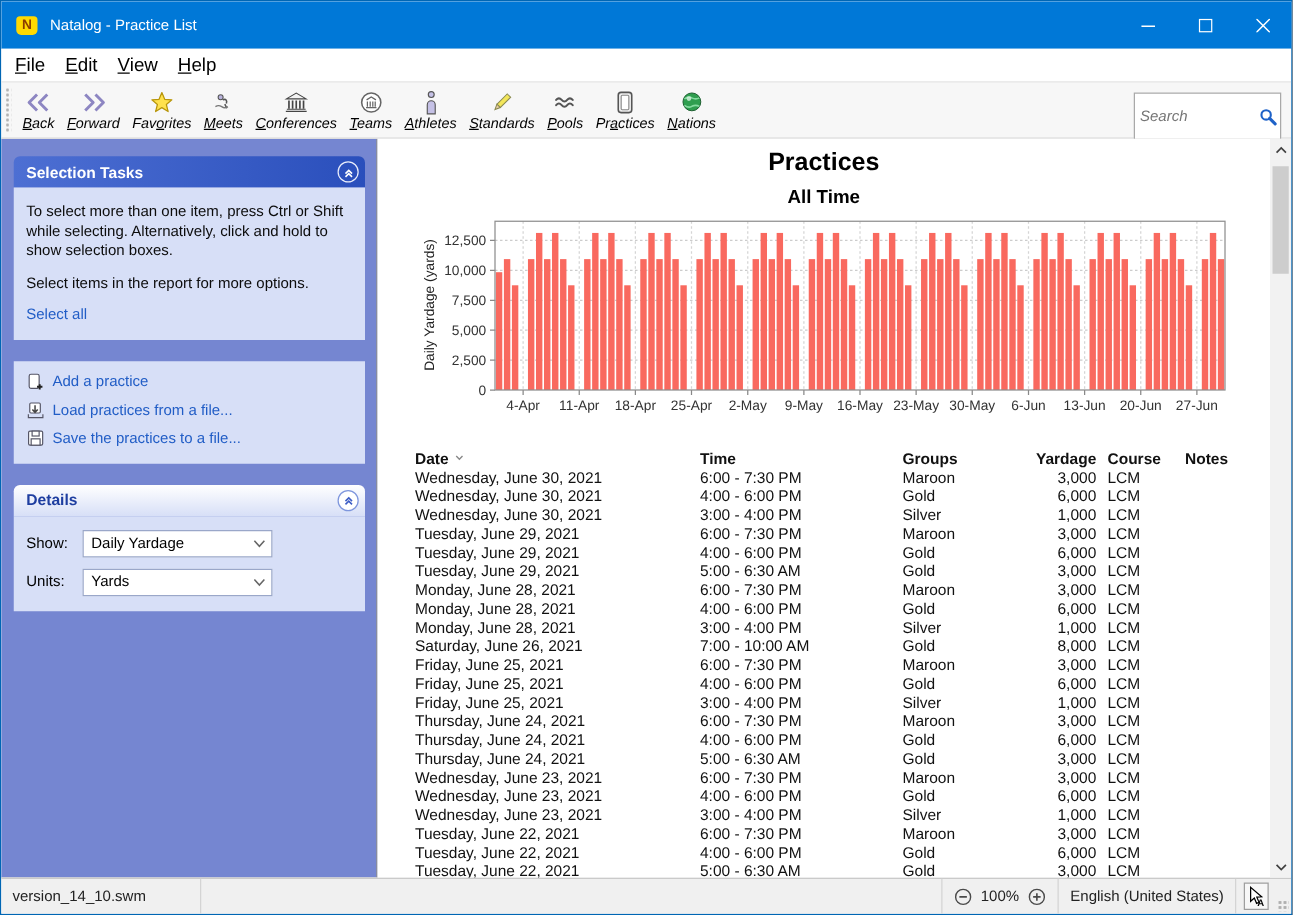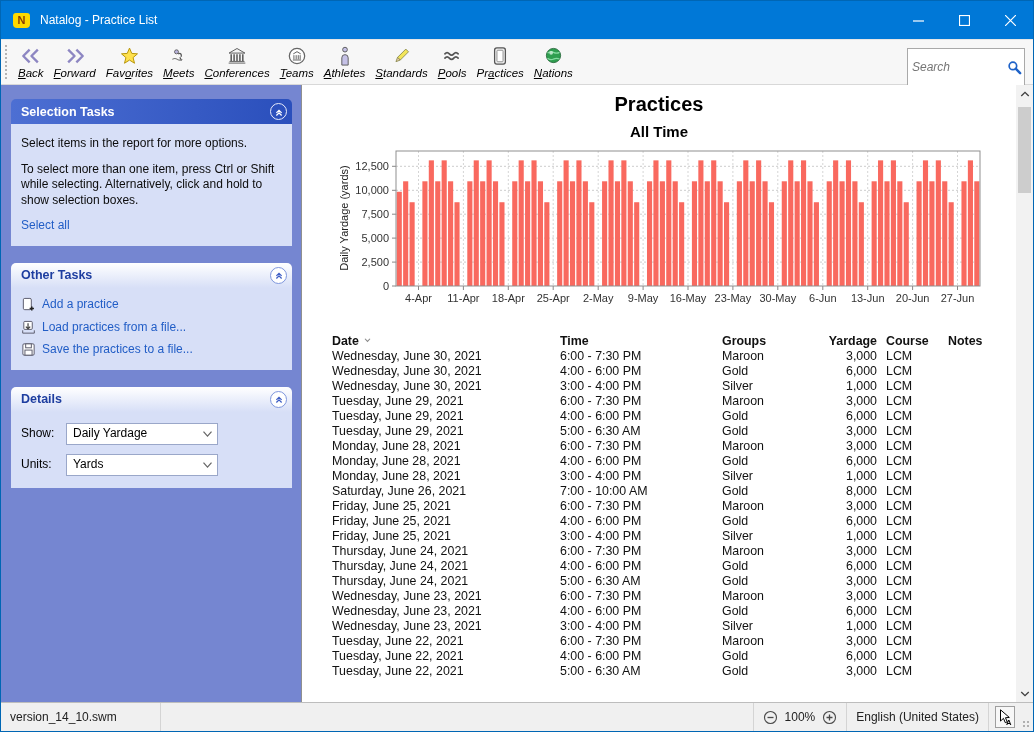--- a/index.html
+++ b/index.html
@@ -116,20 +116,26 @@
           </svg>
         </div>
       <div class="win-btn">
           <svg width="11" height="11">
             <path d="M0 0 L11 11 M11 0 L0 11" stroke="#fff" stroke-width="1.2"></path>
           </svg>
         </div>
     </div>
   </div>
 
+  <div class="menubar" id="menubar">
+      <div class="menu-item"><u>F</u>ile</div>
+      <div class="menu-item"><u>E</u>dit</div>
+      <div class="menu-item"><u>V</u>iew</div>
+      <div class="menu-item"><u>H</u>elp</div>
+    </div>
 
   <div class="toolbar">
     <div class="gripper"></div>
     <div class="tb-wrap" id="toolbar-buttons">
         <div class="tb-btn">
           <span class="tb-icon">
             <svg width="22" height="20" viewBox="0 0 24 22">
               <path d="M10.5 4 L3.5 11 L10.5 18 M19.5 4 L12.5 11 L19.5 18" fill="none" stroke="#8d86c2" stroke-width="2.6" stroke-linejoin="round"></path>
             </svg>
           </span>
@@ -246,35 +252,27 @@
       <div class="panel">
         <div class="panel-header hl">
           <span>Selection Tasks</span>
           <span class="collapse">
               <svg width="12" height="12" viewBox="0 0 16 16">
                 <path d="M4.5 9.2 L8 5.8 L11.5 9.2 M4.5 12.6 L8 9.2 L11.5 12.6" fill="none" stroke="currentColor" stroke-width="1.7"></path>
               </svg>
             </span>
         </div>
         <div class="panel-body">
+          <p>To select more than one item, press Ctrl or Shift while selecting. Alternatively, click and hold to show selection boxes.</p>
           <p>Select items in the report for more options.</p>
-          <p>To select more than one item, press Ctrl or Shift while selecting. Alternatively, click and hold to show selection boxes.</p>
           <div class="link select-all">Select all</div>
         </div>
       </div>
 
       <div class="panel">
-        <div class="panel-header lt">
-          <span>Other Tasks</span>
-          <span class="collapse">
-              <svg width="12" height="12" viewBox="0 0 16 16">
-                <path d="M4.5 9.2 L8 5.8 L11.5 9.2 M4.5 12.6 L8 9.2 L11.5 12.6" fill="none" stroke="currentColor" stroke-width="1.7"></path>
-              </svg>
-            </span>
-        </div>
         <div class="panel-body" id="other-tasks-links">
             <div class="task-link">
               <span class="task-icon">
                 <svg width="15" height="15" viewBox="0 0 16 16">
                   <rect x="2.5" y="1.5" width="8.5" height="12" rx="1.5" fill="#fff" stroke="#556"></rect>
                   <path d="M11.5 10 v4.5 M9.2 12.2 h4.6" stroke="#222" stroke-width="1.6" fill="none"></path>
                 </svg>
               </span>
               <span class="link">Add a practice</span>
             </div>

